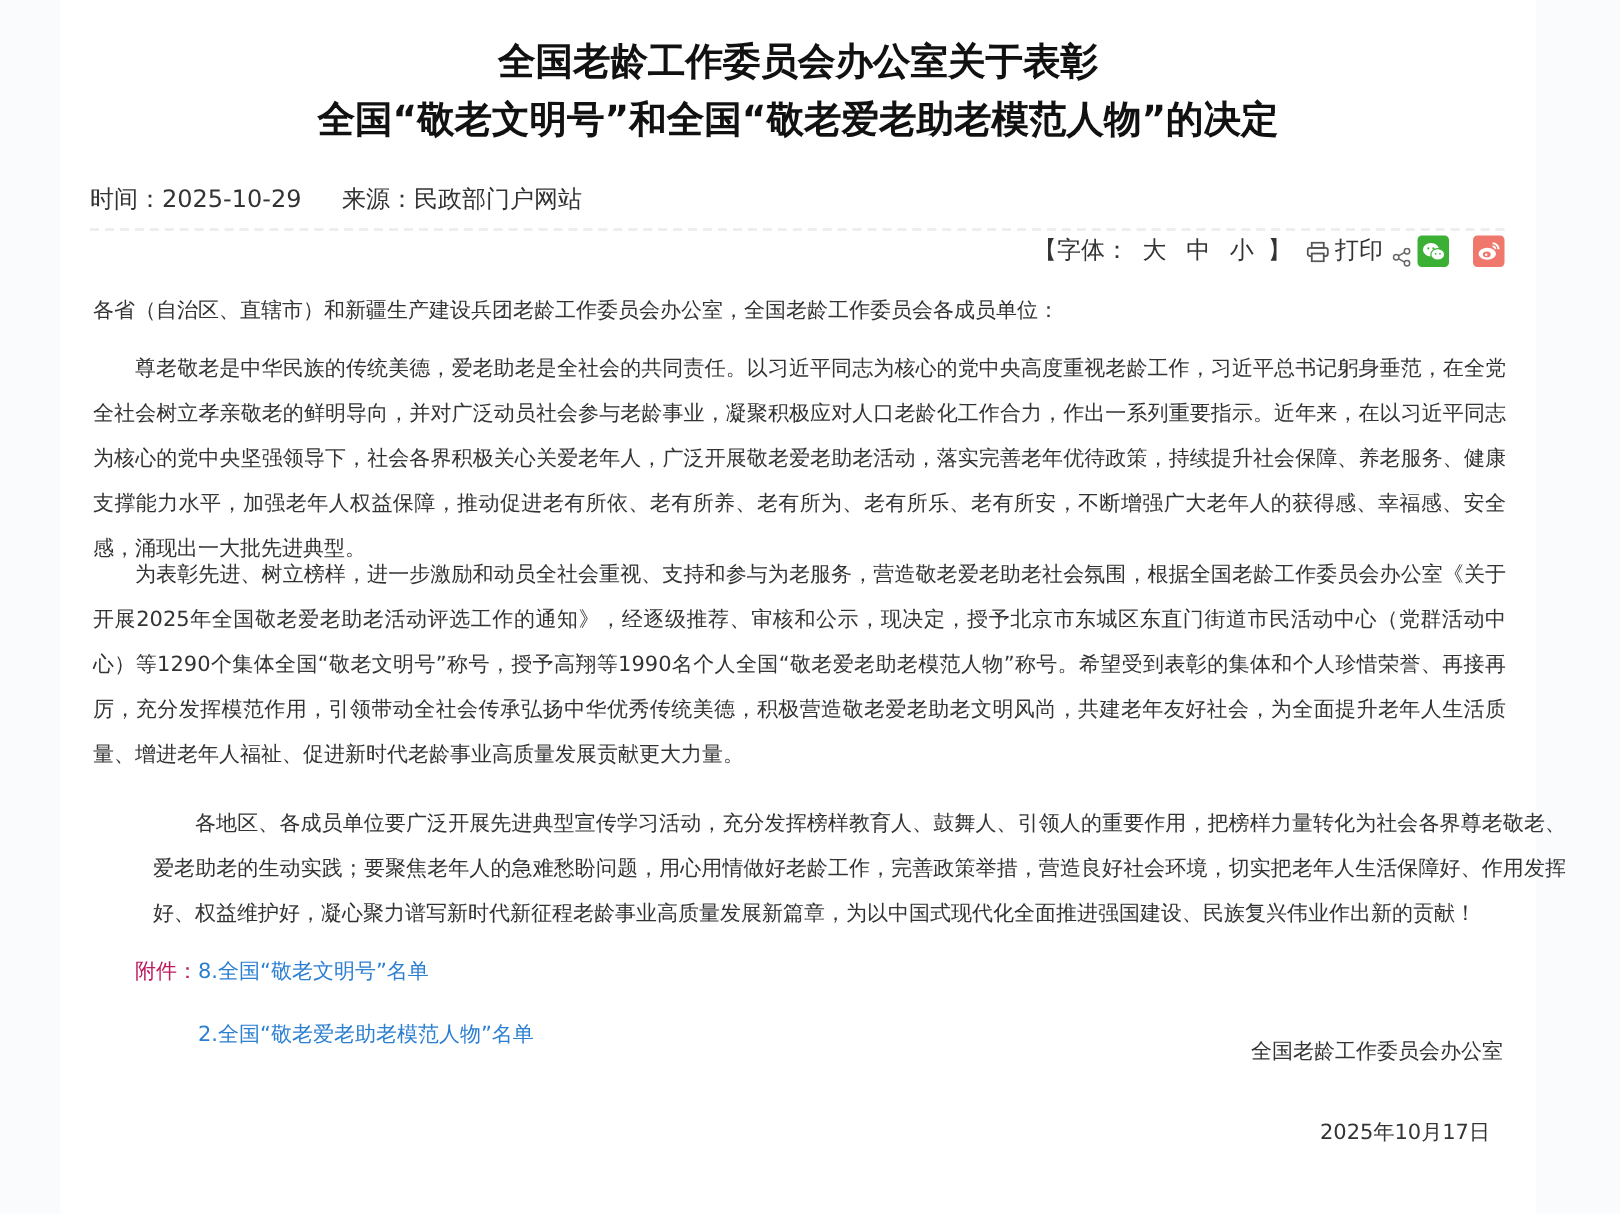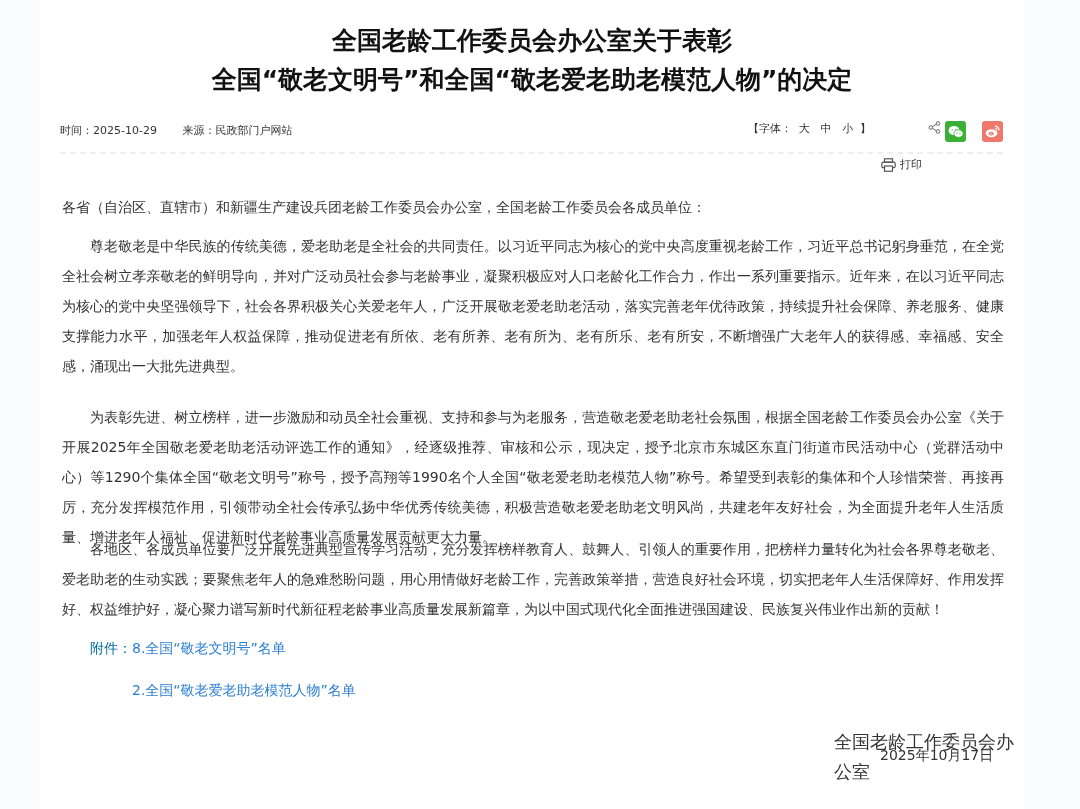--- a/index.html
+++ b/index.html
@@ -24,28 +24,28 @@
       color: #111111;
       letter-spacing: 0px;
     }
     .title.l1 { top: 24px; }
     .title.l2 { top: 63px; }
 
     .meta {
       position: absolute;
       left: 20px; top: 121px;
       width: 943px; height: 22px;
-      font-size: 11px;
+      font-size: 16px;
       color: #333;
     }
     .meta-left { position: absolute; left: 0; top: 2px; white-space: nowrap; }
     .meta-left span { margin-right: 22px; }
     .meta-right {
       position: absolute; right: 0; top: 0;
-      display: flex; align-items: flex-start; white-space: nowrap; font-family: Liberation Serif, serif;
+      display: flex; align-items: flex-end; white-space: nowrap;
     }
     .fontsize { margin-right: 10px; }
     .fontsize .fs-opt { margin: 0 4px; cursor: pointer; }
     .print { display: flex; align-items: center; margin-right: 6px; cursor: pointer; margin-top: 36px; }
     .print svg { margin-right: 4px; }
     .share-ico { margin-right: 4px; display: flex; align-items: center; }
     .social {
       width: 21px; height: 21px; border-radius: 3px;
       display: flex; align-items: center; justify-content: center;
       margin-left: 4px; cursor: pointer;
@@ -63,41 +63,41 @@
     .body-text {
       position: absolute;
       left: 22px; width: 942px;
       font-size: 14px;
       line-height: 30px;
       color: #333333;
       text-align: justify;
     }
     .salutation { top: 192px; }
     .p1 { top: 231px; text-indent: 28px; }
-    .p2 { top: 402px; text-indent: 28px; }
-    .p3 { top: 534px; text-indent: 28px; }
+    .p2 { top: 368px; text-indent: 28px; }
+    .p3 { top: 534px; text-indent: 28px; margin-left: 40px; }
 
     .attach {
       position: absolute;
       left: 50px; top: 633px;
       font-size: 14px; line-height: 30px;
     }
-    .attach-label { color: #0369a1; }
+    .attach-label { color: #be185d; }
     .attach a { color: #2b7fd1; text-decoration: none; }
     .attach-2 {
       position: absolute;
       left: 92px; top: 675px;
       font-size: 14px; line-height: 30px;
     }
     .attach-2 a { color: #2b7fd1; text-decoration: none; }
 
     .sign-org {
       position: absolute;
-      left: 794px; top: 727px;
-      font-size: 18px; line-height: 30px; color: #333;
+      left: 794px; top: 686px;
+      font-size: 14px; line-height: 30px; color: #333;
     }
     .sign-date {
       position: absolute;
       left: 840px; top: 740px;
       font-size: 14px; line-height: 30px; color: #333;
     }
   </style>
 </head>
 <body>
 

